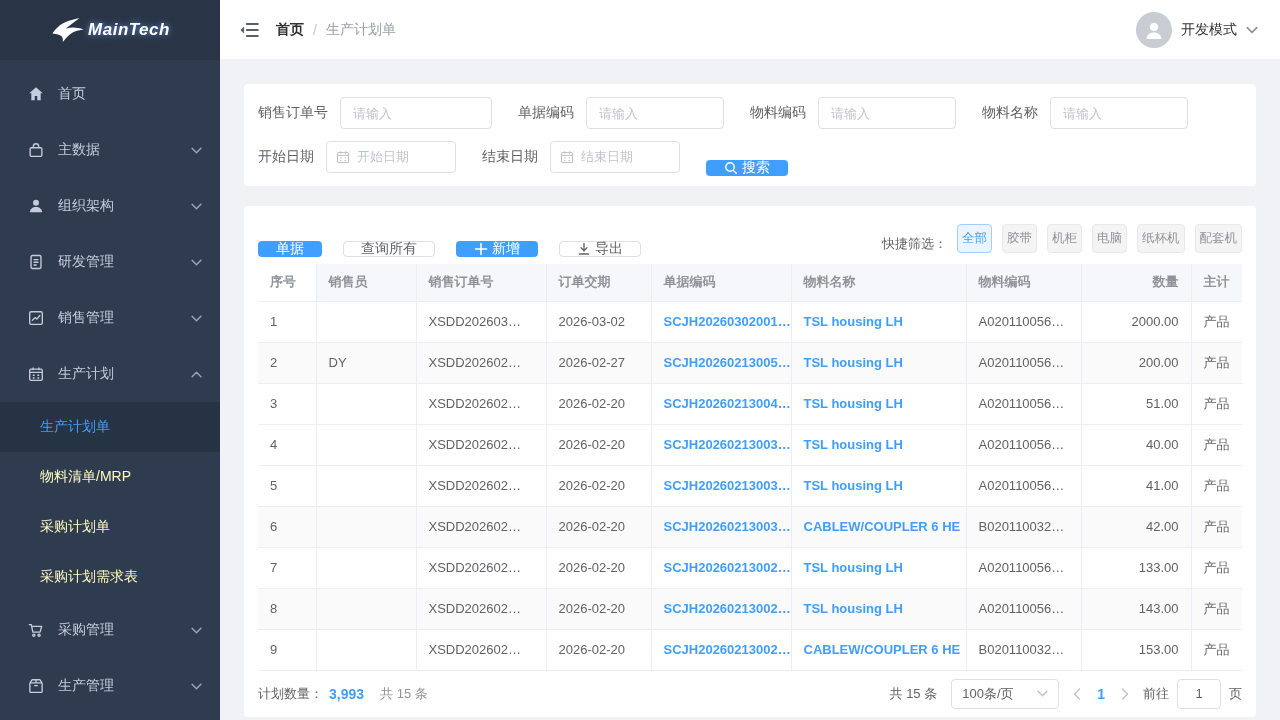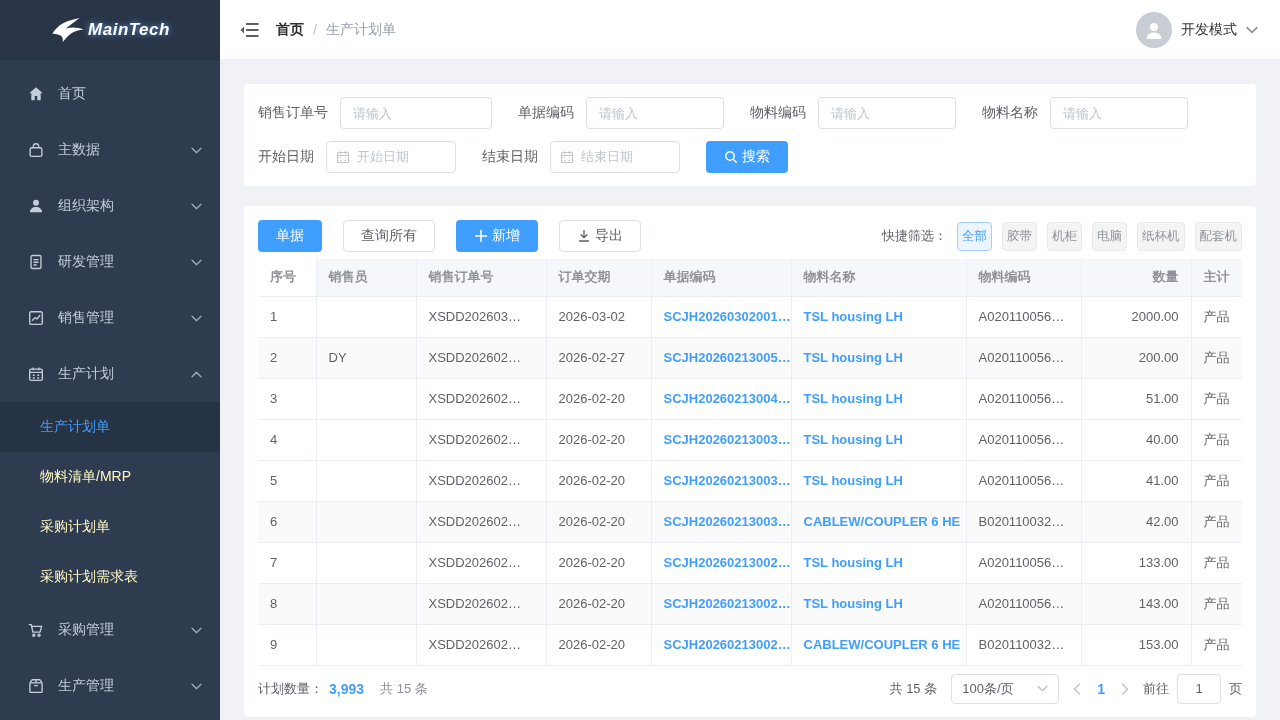--- a/index.html
+++ b/index.html
@@ -40,31 +40,31 @@
   .filter-card { padding:13px 14px; margin-bottom:20px; flex-shrink:0; }
   .filter-row { display:flex; align-items:center; height:32px; }
   .filter-row + .filter-row { margin-top:12px; }
   .f-group { display:flex; align-items:center; margin-right:26px; }
   .f-label { color:#606266; font-size:14px; margin-right:12px; white-space:nowrap; }
   .f-input { width:152px; height:32px; border:1px solid #dcdfe6; border-radius:4px; padding:0 12px; font-size:13px; color:#6d28d9; font-family:inherit; outline:none; }
   .f-input.narrow { width:138px; }
   .f-input::placeholder { color:#bfc4cc; }
   .date-box { width:130px; height:32px; border:1px solid #dcdfe6; border-radius:4px; display:flex; align-items:center; padding:0 9px; gap:7px; color:#bfc4cc; font-size:13px; cursor:text; }
   .date-box svg { width:14px; height:14px; flex-shrink:0; }
-  .btn { height:32px; border-radius:4px; font-size:14px; font-family:inherit; display:inline-flex; align-items:center; justify-content:center; cursor:pointer; gap:4px; border:1px solid transparent; padding:0 17px; white-space:nowrap; }
+  .btn { height:16px; border-radius:4px; font-size:14px; font-family:inherit; display:inline-flex; align-items:center; justify-content:center; cursor:pointer; gap:4px; border:1px solid transparent; padding:0 17px; white-space:nowrap;margin-top:21px; }
   .btn-primary { background:#409eff; color:#fff; }
   .btn-default { background:#fff; color:#606266; border-color:#dcdfe6; }
   .btn svg { width:14px; height:14px; }
   .search-btn { margin-left:0; }
 
   
   .main-card { flex:1; padding:14px; display:flex; flex-direction:column; min-height:0; }
   .toolbar { display:flex; align-items:center; margin-bottom:7px; flex-shrink:0; }
   .toolbar .btn + .btn { margin-left:21px; }
-  .quick { margin-left:auto; display:flex; align-items:center; gap:10px; }
+  .quick { margin-left:auto; display:flex; align-items:flex-end; gap:10px; }
   .quick-label { color:#606266; font-size:13px; }
   .chip { padding:5px 4px; border-radius:4px; font-size:12.5px; background:#f4f4f5; color:#909399; border:1px solid #e9e9eb; cursor:pointer; white-space:nowrap; }
   .chip.active { background:#ecf5ff; color:#409eff; border-color:#a0cfff; }
 
   .table-wrap { width:984px; overflow:hidden; flex-shrink:0; }
   table { border-collapse:collapse; table-layout:fixed; width:1013px; }
   th, td { border-bottom:1px solid #ebeef5; border-right:1px solid #ebeef5; padding:0 12px; height:41px; font-size:13px; white-space:nowrap; overflow:hidden; text-align:left; }
   th { height:37px; background:#f5f7fa; color:#909399; font-weight:bold; }
   thead th:first-child { background:#fff; }
   td { color:#606266; }

